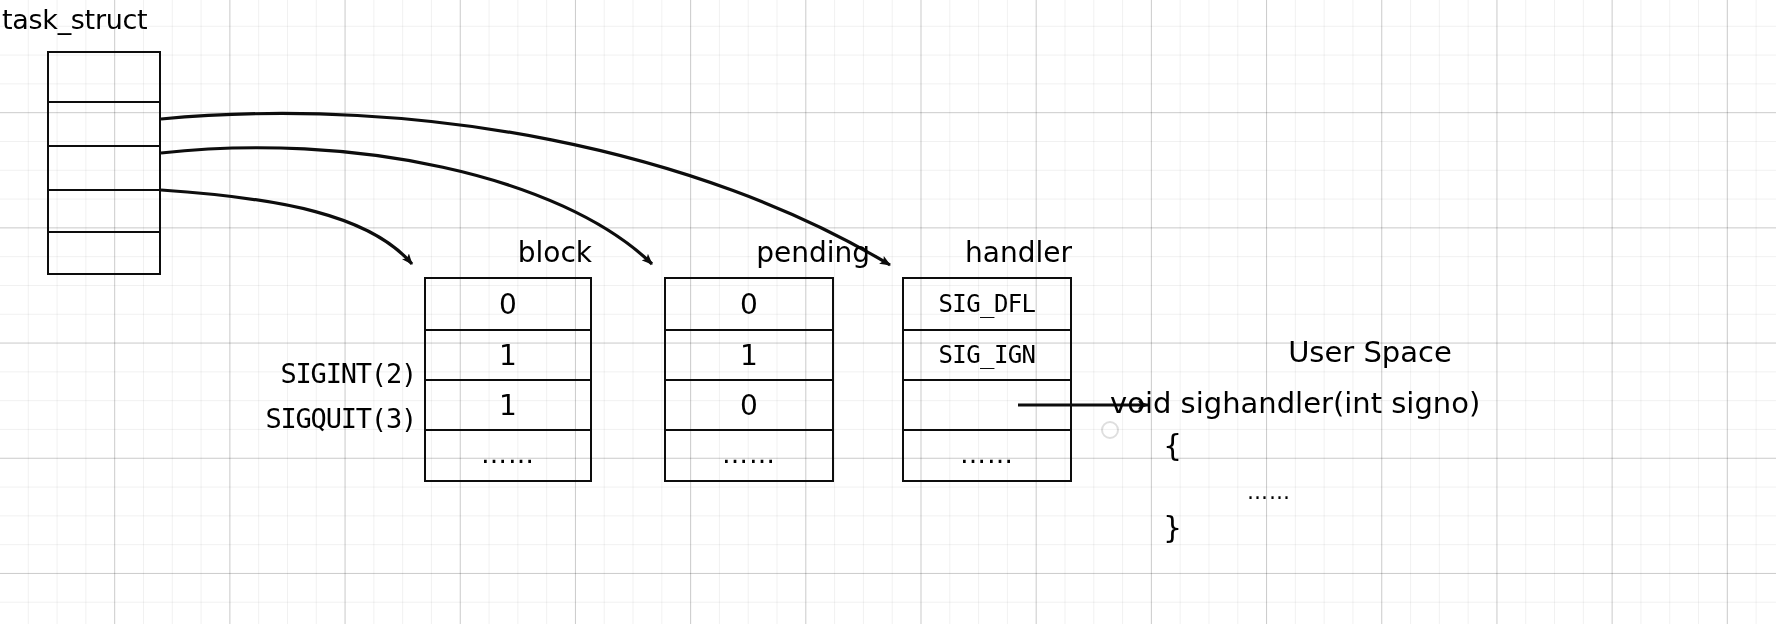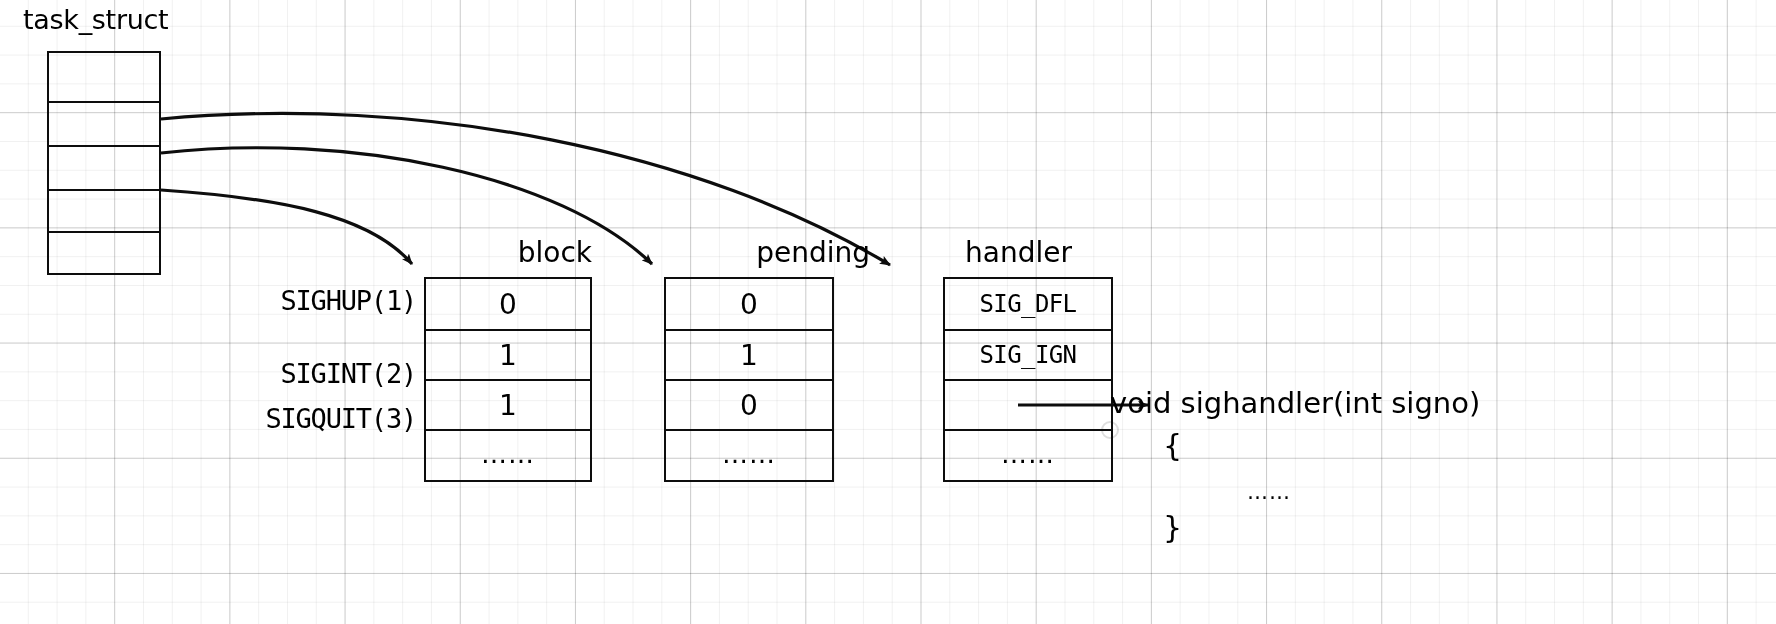--- a/index.html
+++ b/index.html
@@ -25,21 +25,21 @@
       115.2px 115.2px;
     background-position: -1px -3px, -1px -3px, -1px -3px, -1px -3px;
     font-family: "DejaVu Sans", sans-serif;
     color: #000000;
   }
 
   .abs { position: absolute; }
 
   
   #task-struct-label {
-    left: 23px;
+    left: 2px;
     top: 4px;
     font-size: 27px;
     letter-spacing: -0.3px;
     white-space: nowrap;
   }
   #task-struct-box {
     left: 47px;
     top: 51px;
     width: 114px;
     height: 224px;
@@ -175,46 +175,46 @@
   <div class="abs" id="task-struct-label">task_struct</div>
 
   <div class="abs" id="task-struct-box">
     <div class="ts-row ts-h1"></div>
     <div class="ts-row ts-h2"></div>
     <div class="ts-row ts-h3"></div>
     <div class="ts-row ts-h4"></div>
     <div class="ts-row ts-h5"></div>
   </div>
 
-  <div class="abs sig-label" style="top:285px;">SIGHUP(1)</div>
   <div class="abs sig-label" style="top:346px;margin-top:12px;">SIGINT(2)</div>
   <div class="abs sig-label" style="top:403px;">SIGQUIT(3)</div>
 
   <div class="abs col-title" style="left:424px; width:168px;">block</div>
   <div class="abs col-table" style="left:424px; width:168px;">
     <div class="cell">0</div>
     <div class="cell">1</div>
     <div class="cell">1</div>
     <div class="cell dots tall">……</div>
   </div>
 
   <div class="abs col-title" style="left:700px; width:170px;">pending</div>
   <div class="abs col-table" style="left:664px; width:170px;">
     <div class="cell">0</div>
     <div class="cell">1</div>
     <div class="cell">0</div>
     <div class="cell dots tall">……</div>
   </div>
 
   <div class="abs col-title" style="left:902px; width:170px;">handler</div>
-  <div class="abs col-table" style="left:902px; width:170px;margin-left:41px;">
+  <div class="abs col-table" style="left:902px; width:170px;">
     <div class="cell mono">SIG_DFL</div>
     <div class="cell mono">SIG_IGN</div>
     <div class="cell blank"></div>
     <div class="cell dots tall">……</div>
   </div>
 
+  <div class="abs" id="user-space-title">User Space</div>
   <div class="abs" id="code-sig">void sighandler(int signo)</div>
   <div class="abs" id="code-open">{</div>
   <div class="abs" id="code-ellipsis">……</div>
   <div class="abs" id="code-close">}</div>
 
 </div>
 
 </body></html>

